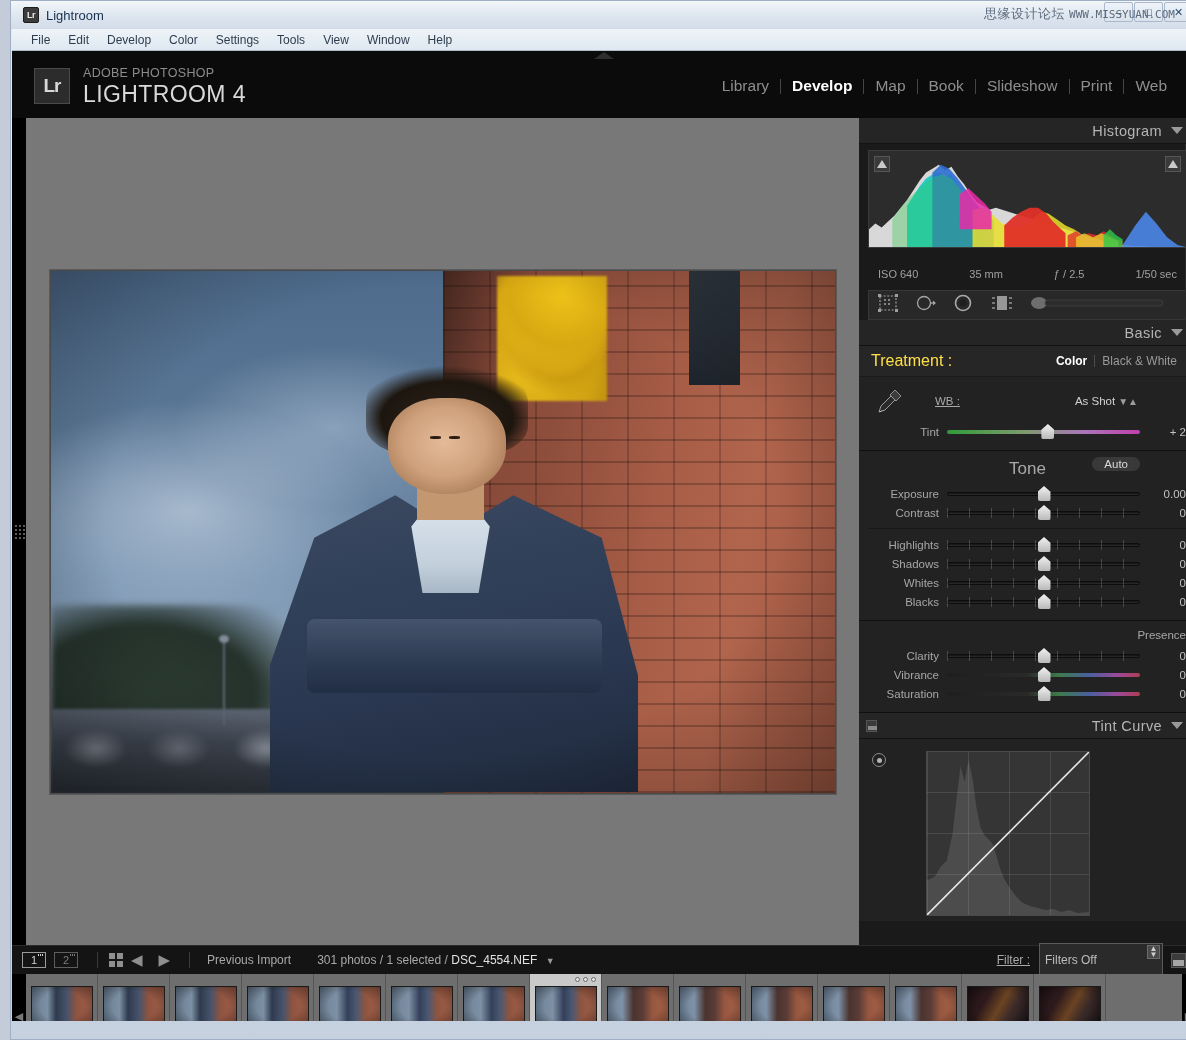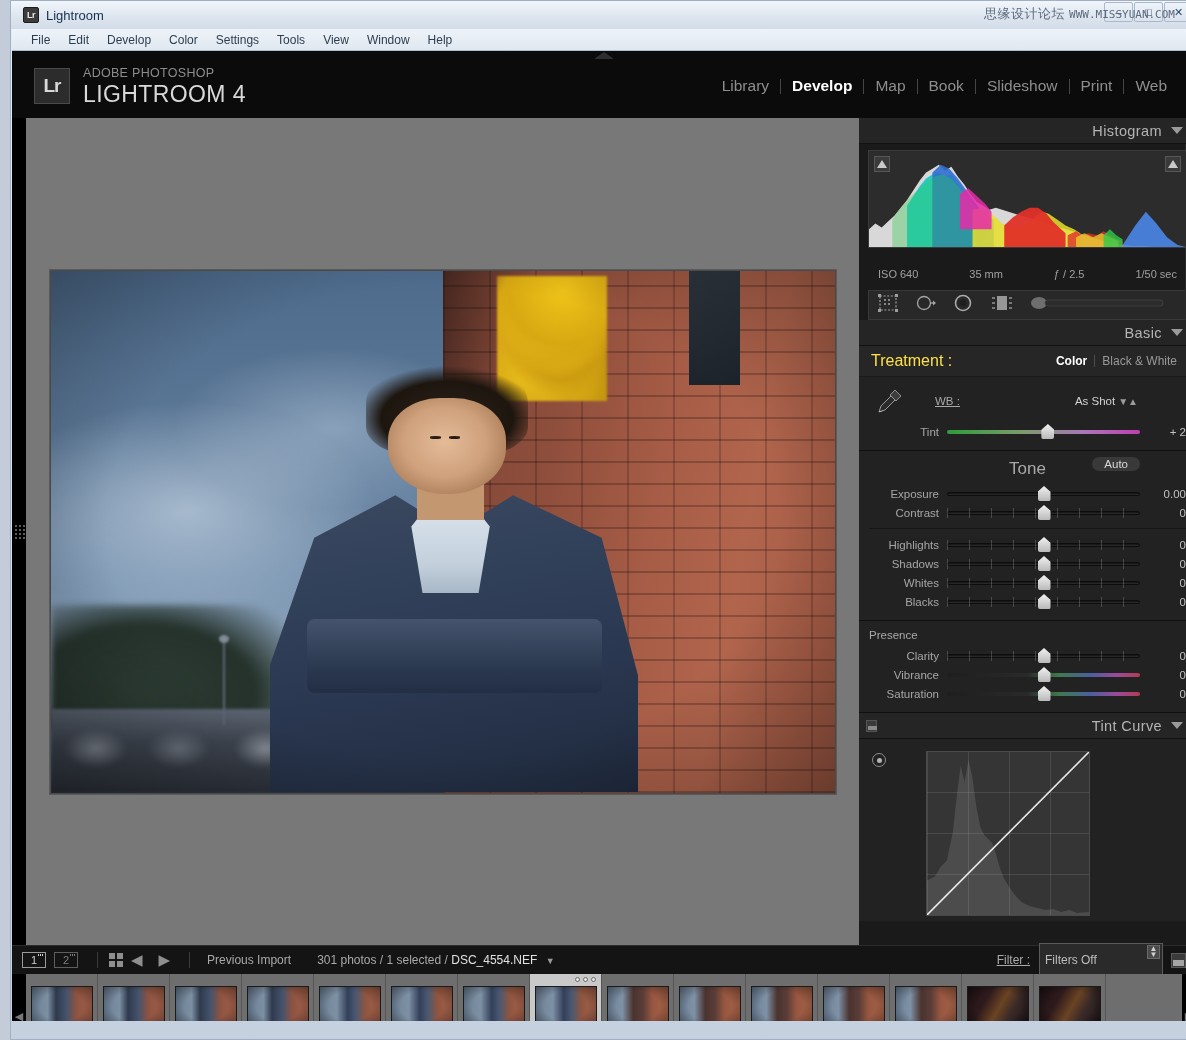--- a/index.html
+++ b/index.html
@@ -320,21 +320,21 @@
   }
   .sl-val { width: 46px; text-align: right; font-size: 11.5px; color: #c2c2c2; padding-left: 6px; }
 
   .tone-head { display: flex; align-items: center; justify-content: center; position: relative; padding: 1px 0 5px 0; }
   .tone-head .tl { font-size: 17px; color: #a8a8a8; }
   .auto-btn {
     position: absolute; right: 46px; top: -1px;
     font-size: 11.5px; color: #d8d8d8; background: #393939;
     padding: 1px 12px; border-radius: 8px;
   }
-  .presence-head { text-align: left; font-size: 11.5px; color: #a8a8a8; padding: 1px 0 5px 0; }
+  .presence-head { text-align: right; font-size: 11.5px; color: #a8a8a8; padding: 1px 0 5px 0; }
   .sec-div { height: 1px; background: #171717; margin: 6px 0; }
 
   #tonecurve-body { background: #222; padding: 10px; height: 182px; position: relative; }
   #tc-target {
     position: absolute; left: 13px; top: 14px; width: 14px; height: 14px;
     border: 1px solid #8e8e8e; border-radius: 50%;
     display: flex; align-items: center; justify-content: center;
   }
   #tc-target i { width: 5px; height: 5px; background: #b4b4b4; border-radius: 50%; }
   #tc-graph {

